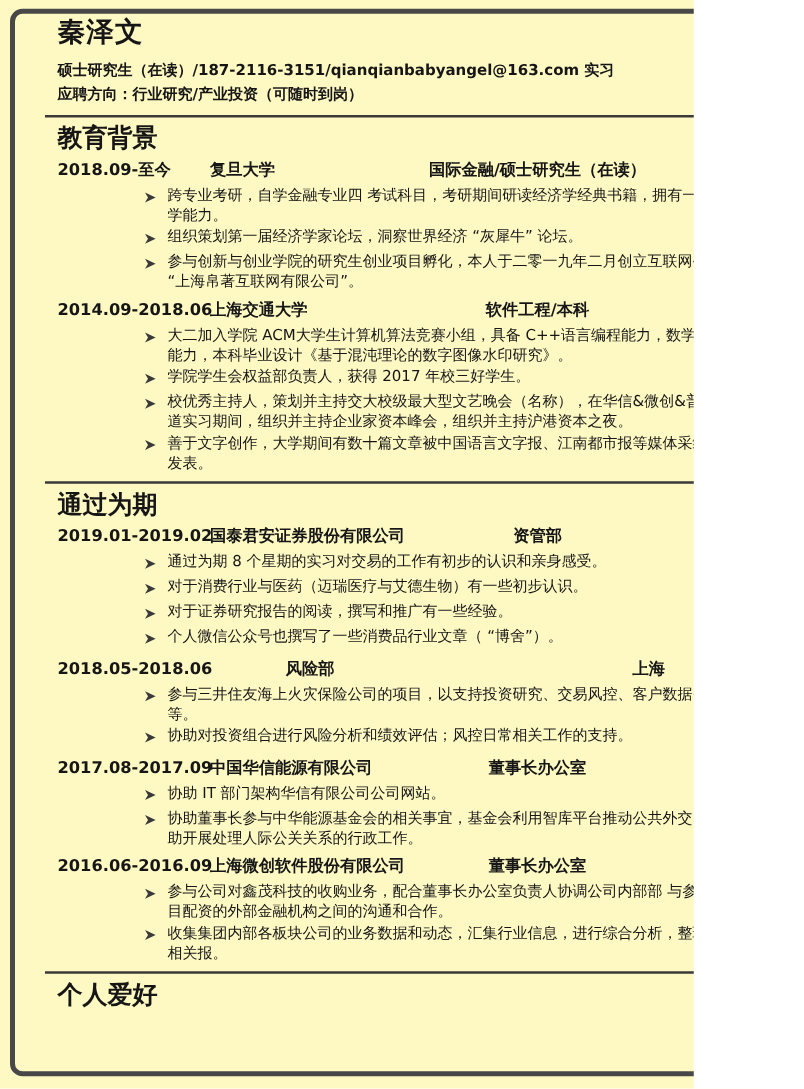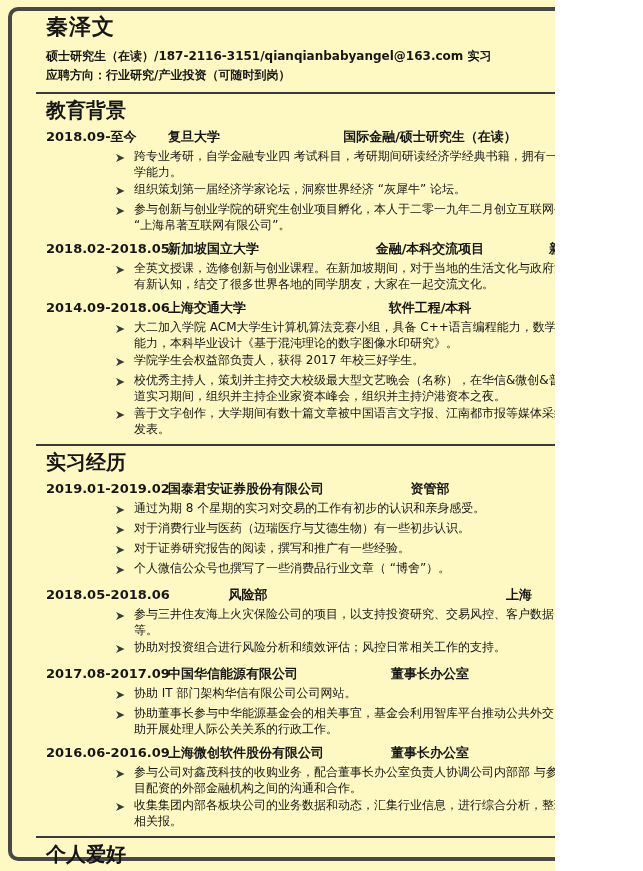--- a/index.html
+++ b/index.html
@@ -79,38 +79,20 @@
     <span class="arrow">
       <svg width="9" height="10" viewBox="0 0 9 10" aria-hidden="true">
                       <path d="M0 1 L8.5 5 L0 9 L2.4 5 Z" fill="#3a3a3a"></path>
                     </svg>
     </span>
     <span class="bullet-text">参与创新与创业学院的研究生创业项目孵化，本人于二零一九年二月创立互联网公司 “上海帛著互联网有限公司”。</span>
   </li>
 </ul>
   </div>
 
-  <div class="entry">
-    <div class="entry-header">
-      <span class="entry-date">2018.02-2018.05</span>
-      <span class="entry-org">新加坡国立大学</span>
-      <span class="entry-role">金融/本科交流项目</span>
-      <span class="entry-location">新加披</span>
-    </div>
-    <ul class="bullets">
-  <li>
-    <span class="arrow">
-      <svg width="9" height="10" viewBox="0 0 9 10" aria-hidden="true">
-                      <path d="M0 1 L8.5 5 L0 9 L2.4 5 Z" fill="#3a3a3a"></path>
-                    </svg>
-    </span>
-    <span class="bullet-text">全英文授课，选修创新与创业课程。在新加坡期间，对于当地的生活文化与政府治理有新认知，结交了很多世界各地的同学朋友，大家在一起交流文化。</span>
-  </li>
-</ul>
-  </div>
 
   <div class="entry">
     <div class="entry-header">
       <span class="entry-date">2014.09-2018.06</span>
       <span class="entry-org">上海交通大学</span>
       <span class="entry-role">软件工程/本科</span>
       <span class="entry-location">上海</span>
     </div>
     <ul class="bullets">
   <li>
@@ -148,21 +130,21 @@
     </span>
     <span class="bullet-text">善于文字创作，大学期间有数十篇文章被中国语言文字报、江南都市报等媒体采纳并发表。</span>
   </li>
 </ul>
   </div>
 </div>
   </div>
 
   <div class="section">
     <hr class="rule">
-    <div class="section-title">实习经历</div>
+    <div class="section-title">通过为期</div>
     <div>
   <div class="entry">
     <div class="entry-header">
       <span class="entry-date">2019.01-2019.02</span>
       <span class="entry-org">国泰君安证券股份有限公司</span>
       <span class="entry-role">资管部</span>
       <span class="entry-location">上海</span>
     </div>
     <ul class="bullets">
   <li>

